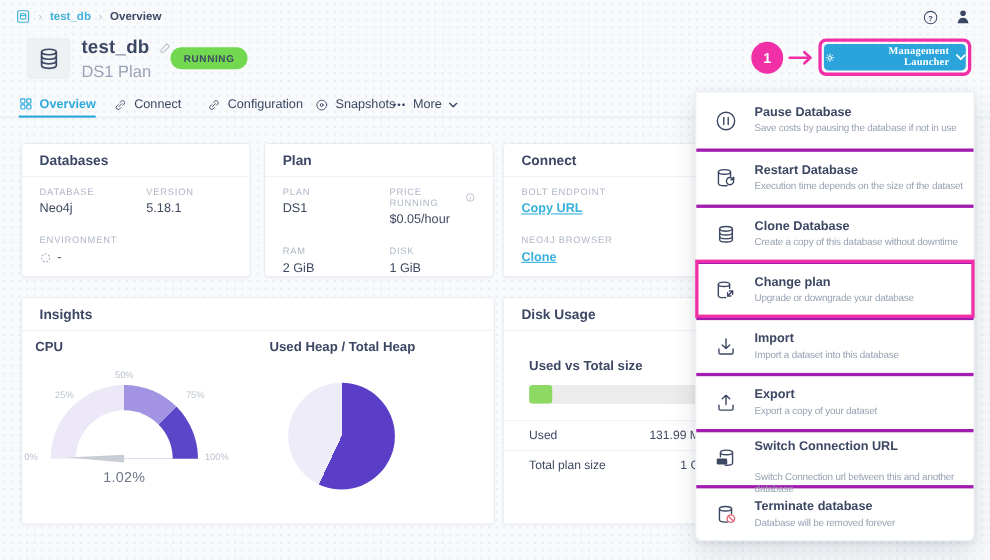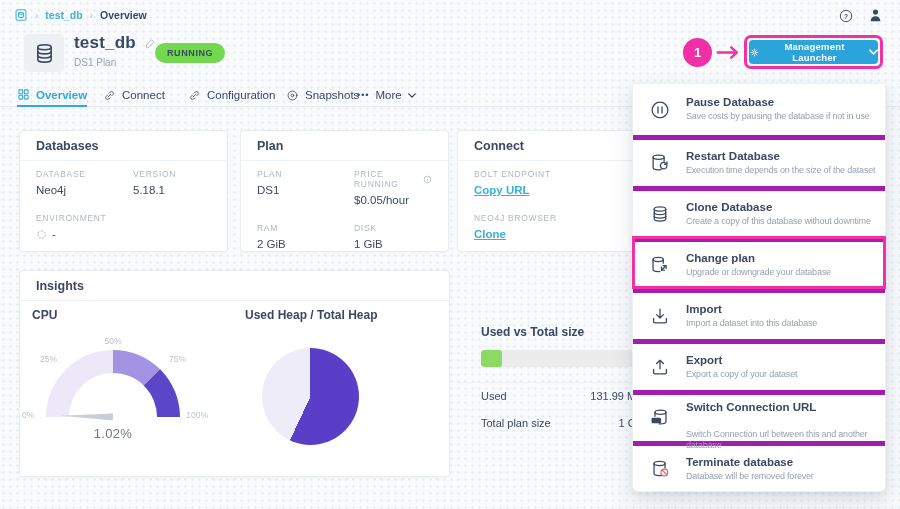--- a/index.html
+++ b/index.html
@@ -18,32 +18,32 @@
   .bc-sep { color:#b7c0cd; font-size:10px; }
   .bc-db { color:#41b3d9; font-weight:bold; }
   .bc-page { color:#3c4763; font-weight:bold; }
   .top-icons { position:absolute; right:16px; top:7px; display:flex; gap:13px; align-items:center; }
 
   
   .db-iconbox { position:absolute; left:24px; top:34px; width:40px; height:38px; background:#eef1f4; border-radius:4px;
                 display:flex; align-items:center; justify-content:center; }
   .page-title { position:absolute; left:74px; top:33px; font-size:17px; font-weight:bold; letter-spacing:.2px;
                 display:flex; align-items:center; gap:8px; }
-  .page-sub { position:absolute; left:74px; top:57px; font-size:10px; color:#9aa3b5; }
+  .page-sub { position:absolute; left:74px; top:57px; font-size:15px; color:#9aa3b5; }
   .status-badge { position:absolute; left:155px; top:43px; height:20px; padding:0 12px; background:#72d84f; border-radius:10px;
                   font-size:9px; font-weight:bold; letter-spacing:.6px; color:#3c4763; display:flex; align-items:center; }
 
   .ann-circle { position:absolute; left:683px; top:38px; width:29px; height:29px; border-radius:50%; background:#f12fa7;
                 color:#fff; font-size:13px; font-weight:bold; display:flex; align-items:center; justify-content:center; z-index:70; }
   .ann-arrow { position:absolute; left:716px; top:45px; z-index:70; }
   .hl-box { position:absolute; left:744px; top:35px; width:139px; height:34px; border:3px solid #f12fa7; border-radius:7px;
             padding:2px; z-index:60; }
   .launcher-btn { width:100%; height:100%; background:#2ba4dc; border:none; border-radius:4px; color:#fff; cursor:pointer;
-                  font-family:Liberation Sans, sans-serif; font-size:9.5px; font-weight:bold; letter-spacing:.2px;
-                  display:flex; align-items:center; justify-content:center; gap:6px; }
+                  font-family:Liberation Serif, serif; font-size:9.5px; font-weight:bold; letter-spacing:.2px;
+                  display:flex; align-items:center; justify-content:center; gap:6px;text-align:right; }
 
   
   .tabbar { position:absolute; left:0; top:84px; width:900px; height:23px; border-bottom:1px solid #e6ebf1; }
   .tab { position:absolute; top:0; height:22px; display:flex; align-items:center; gap:6px; font-size:11.5px; cursor:pointer; color:#3c4763; }
   .tab.active { color:#2fa9dd; font-weight:bold; border-bottom:2px solid #2fa9dd; height:23px; }
   .tab .dots { font-size:9px; letter-spacing:1px; color:#3c4763; }
 
   
   .card { position:absolute; background:#fff; border:1px solid #e9edf2; border-radius:4px; box-shadow:0 1px 2px rgba(50,60,80,.04); }
   .card-h { height:30px; line-height:30px; padding:0 16px; font-size:12.5px; font-weight:bold; border-bottom:1px solid #eef1f5; }
@@ -71,21 +71,21 @@
   .du-fill { height:100%; border-radius:3px; }
   .du-rows { position:absolute; left:457px; top:382px; width:213px; }
   .du-row { display:flex; justify-content:space-between; align-items:center; height:27px; padding:0 24px; border-top:1px solid #eef1f5;
             font-size:11px; color:#3e4860; overflow:hidden; white-space:nowrap; }
 
   
   .menu { position:absolute; left:632px; top:83px; width:254px; height:409px; background:#fff; z-index:50;
           border:1px solid #edf0f4; border-radius:0 0 6px 6px;
           box-shadow:0 10px 24px rgba(45,55,75,.13), 0 2px 6px rgba(45,55,75,.08); }
   .menu-item { height:51px; display:flex; align-items:center; gap:13px; padding:0 12px 0 16px; cursor:pointer; }
-  .menu-item + .menu-item { border-top:5px solid #a21caf; }
+  .menu-item + .menu-item { border-top:3px solid #a21caf; }
   .menu-item.highlighted { outline:3px solid #f12fa7; outline-offset:-2px; }
   .mi-icon { width:24px; flex:0 0 24px; }
   .mi-title { font-size:11.5px; font-weight:bold; color:#3c4763; margin-bottom:3px; white-space:nowrap; }
   .mi-desc { font-size:9px; letter-spacing:-.2px; color:#98a2b3; line-height:1.25; white-space:nowrap; }
   .menu-item.wrap .mi-desc, .menu-item.wrap .mi-title { white-space:normal;margin-top:16px; }
 </style>
 </head>
 <body>
 
 <div id="app">
@@ -285,38 +285,41 @@
       </div>
     </div>
   </div>
 
   <div class="card" style="left:19px;top:270px;width:431px;height:207px">
     <div class="card-h">Insights</div>
   </div>
   <div class="panel-label" style="left:32px;top:308px">CPU</div>
   <div class="gauge-box">
     <span class="tick" style="left:50%;top:6px;transform:translateX(-50%)">50%</span>
-    <span class="tick" style="left:22px;top:24px">25%</span>
+    <span class="tick" style="left:32px;top:24px">25%</span>
     <span class="tick" style="right:22px;top:24px">75%</span>
     <span class="tick" style="left:4px;top:80px">0%</span>
     <span class="tick" style="right:0px;top:80px">100%</span>
     <div class="arc">
       <div class="arc-c" style="background: conic-gradient(from 270deg, rgb(236, 232, 248) 0deg, rgb(236, 232, 248) 90deg, rgb(162, 148, 227) 90deg, rgb(162, 148, 227) 135deg, rgb(91, 70, 200) 135deg, rgb(91, 70, 200) 180deg, transparent 180deg, transparent 360deg);"></div>
       <div class="arc-hole"></div>
     </div>
     <div class="needle" style="transform: rotate(1.836deg);">
       <svg width="52" height="12" viewBox="0 0 52 12">
           <polygon points="0,6.5 52,2.5 52,9.5" fill="#c9cdd6"></polygon>
         </svg>
     </div>
     <div class="gauge-val">1.02%</div>
   </div>
   <div class="panel-label" style="left:245px;top:308px">Used Heap / Total Heap</div>
   <div class="pie" style="background: conic-gradient(rgb(91, 62, 200) 0deg, rgb(91, 62, 200) 57%, rgb(239, 236, 250) 0deg, rgb(239, 236, 250) 100%);"></div>
 
+  <div class="card" style="left:457px;top:270px;width:213px;height:207px">
+    <div class="card-h">Disk Usage</div>
+  </div>
   <div class="panel-label" style="left:481px;top:325px">Used vs Total size</div>
   <div class="du-bar" style="background: rgb(236, 236, 236);">
     <div class="du-fill" style="width: 13%; background: rgb(142, 217, 100);"></div>
   </div>
   <div class="du-rows">
     <div class="du-row">
       <span>Used</span>
       <span>131.99 MiB</span>
     </div>
     <div class="du-row">

